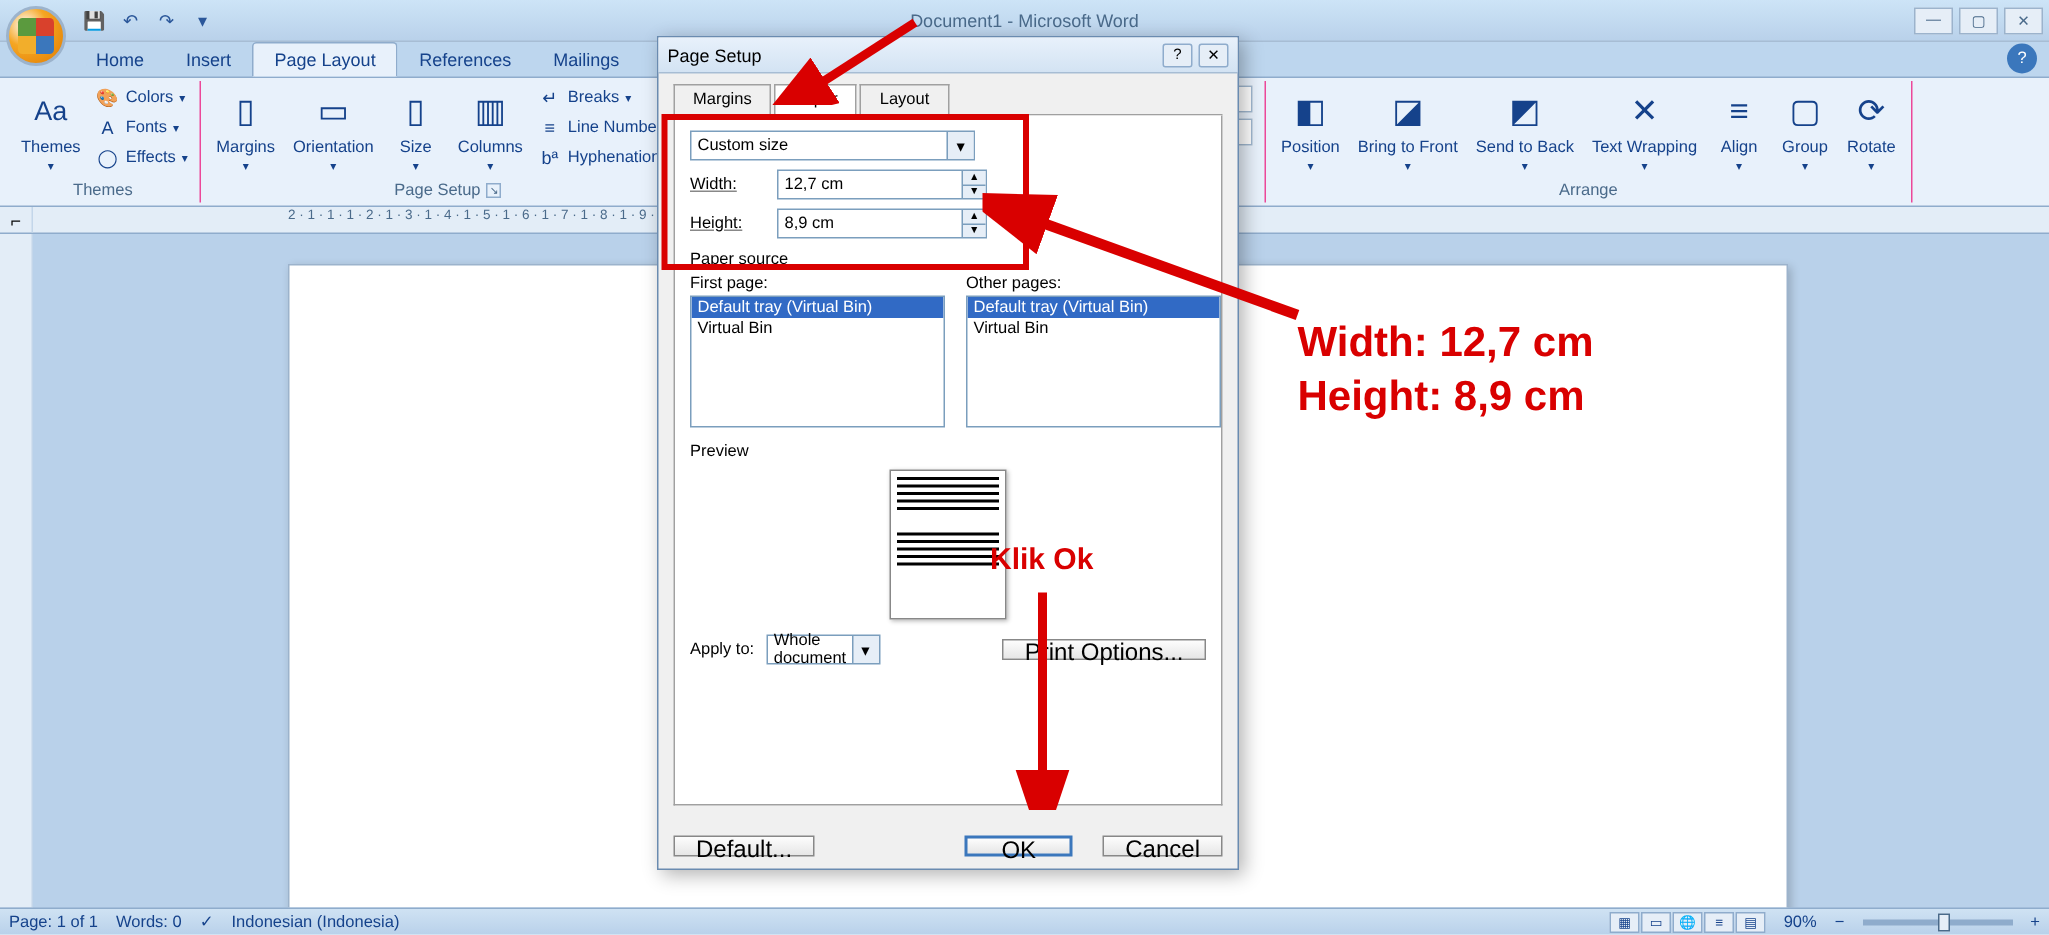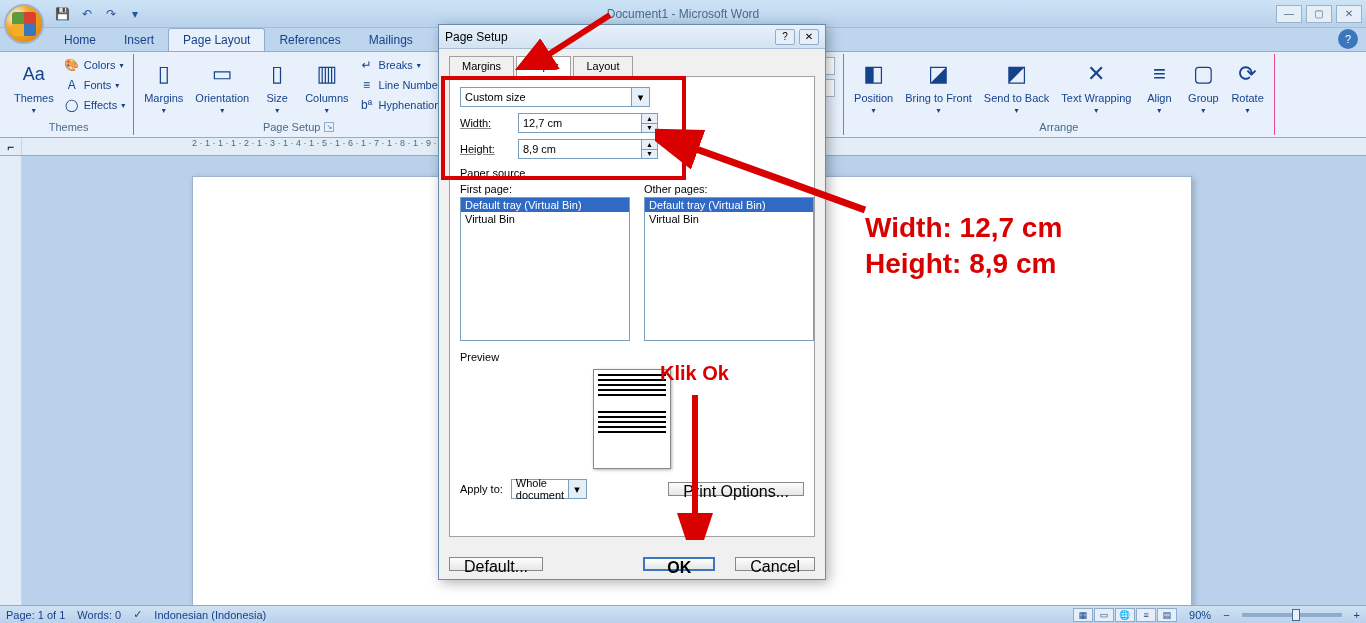--- a/index.html
+++ b/index.html
@@ -65,28 +65,28 @@
   .dlg-content{background:#fff;border:1px solid #a0a0a0;border-top:none;padding:10px;height:460px;}
   .field-row{display:flex;align-items:center;gap:8px;margin-bottom:6px;}
   .field-row label{width:50px;font-size:11px;text-decoration:underline;text-decoration-color:#888;}
   .combo{flex:1;max-width:190px;height:20px;border:1px solid #7b9ebd;background:#fff;display:flex;align-items:center;padding:0 4px;font-size:11px;position:relative;}
   .combo .cbtn{position:absolute;right:0;top:0;height:100%;width:18px;border-left:1px solid #7b9ebd;background:#e6eef7;display:flex;align-items:center;justify-content:center;cursor:pointer;}
   .spinput{width:140px;height:20px;border:1px solid #7b9ebd;background:#fff;display:flex;align-items:center;padding:0 4px;font-size:11px;position:relative;}
   .spinput .spbtns{position:absolute;right:0;top:0;height:100%;width:16px;border-left:1px solid #7b9ebd;display:flex;flex-direction:column;}
   .spinput .spbtns>div{flex:1;background:#e6eef7;display:flex;align-items:center;justify-content:center;font-size:7px;cursor:pointer;}
   .spinput .spbtns>div:first-child{border-bottom:1px solid #7b9ebd;}
   .groupbox-title{font-size:11px;margin-bottom:4px;}
-  .listbox{width:170px;height:144px;border:1px solid #7b9ebd;background:#fff;font-size:11px;overflow:auto;}
+  .listbox{width:170px;height:88px;border:1px solid #7b9ebd;background:#fff;font-size:11px;overflow:auto;}
   .listbox-item{padding:1px 4px;}
   .listbox-item.sel{background:#316ac5;color:#fff;}
   .two-col{display:flex;gap:14px;}
   .preview-box{width:78px;height:100px;border:1px solid #888;background:#fff;margin:6px auto;box-shadow:1px 1px 3px rgba(0,0,0,0.3);padding:4px;}
   .preview-box .line{height:2px;background:#000;margin-bottom:3px;}
   .dlg-btn{height:14px;padding:0 14px;border:1px solid #888;background:linear-gradient(#fdfdfd,#e6e6e6);font-size:16px;cursor:pointer;border-radius:0;}
-  .dlg-btn.primary{border:2px solid #3b77bc;font-weight:bold;}
+  .dlg-btn.primary{border:2px solid #3b77bc;}
   .dlg-footer{position:absolute;bottom:8px;left:10px;right:10px;display:flex;gap:20px;align-items:flex-end;}
   
   
   .annotation{position:absolute;z-index:200;color:#d90000;font-weight:bold;pointer-events:none;}
   .redbox{position:absolute;border:4px solid #d90000;z-index:150;pointer-events:none;}
   svg.arrow{position:absolute;z-index:180;pointer-events:none;}
 </style>
 </head>
 <body>
 

